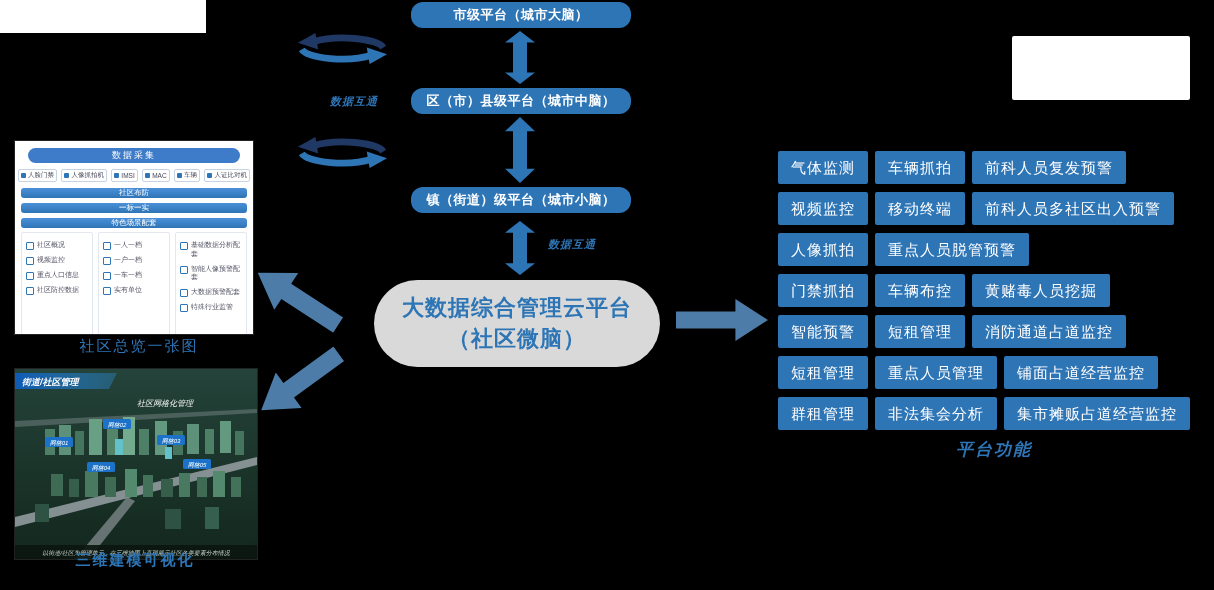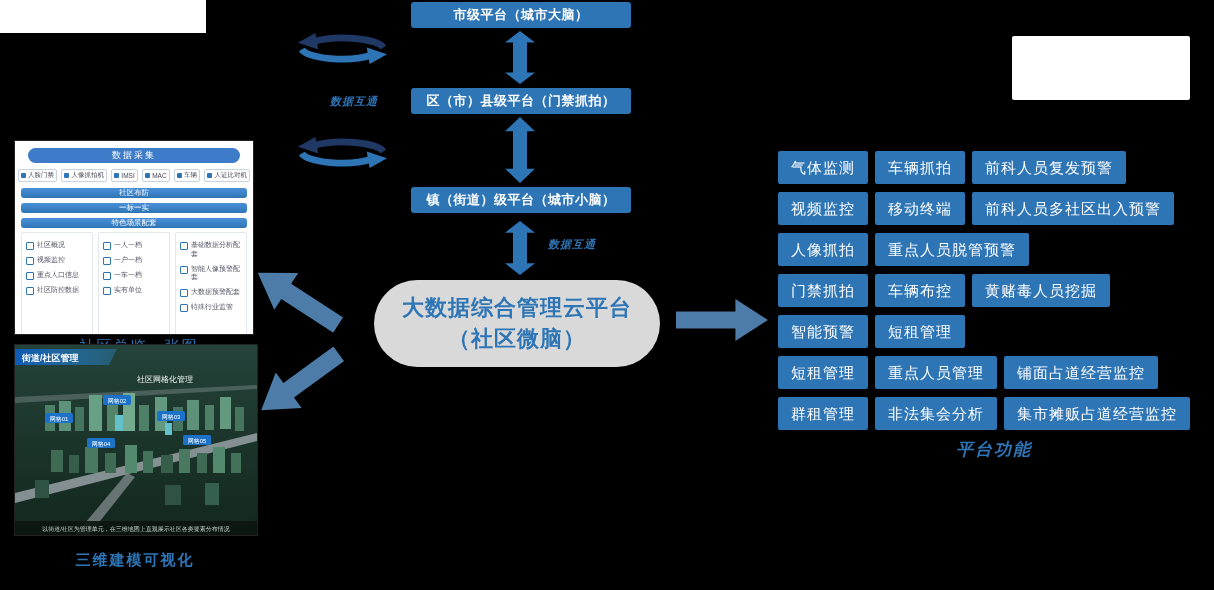--- a/index.html
+++ b/index.html
@@ -7,21 +7,21 @@
           font-family:"Liberation Sans","DejaVu Sans",sans-serif;}
 
   
   .white-patch{position:absolute;background:#fff;}
   .patch-tl{left:0;top:0;width:206px;height:33px;}
   .patch-tr{left:1012px;top:36px;width:178px;height:64px;border-radius:2px;}
 
   
   .lvl{position:absolute;left:411px;width:220px;height:26px;background:#2E75B6;color:#fff;
        font-weight:bold;font-size:13px;display:flex;align-items:center;justify-content:center;
-       border-radius:3px;letter-spacing:.5px;}
+       border-radius:12px;letter-spacing:.5px;}
   #lvl1{top:2px;} #lvl2{top:88px;} #lvl3{top:187px;}
 
   .varrow{position:absolute;left:505px;width:30px;}
   .varrow svg{width:100%;height:100%;display:block;}
   #va1{top:31px;height:53px;} #va2{top:117px;height:66px;} #va3{top:221px;height:54px;}
 
   .sync-icon{position:absolute;left:294px;width:97px;height:30px;}
   #sync1{top:33px;} #sync2{top:137px;}
   .sync-label{position:absolute;left:308px;top:94px;width:92px;text-align:center;color:#2E75B6;
               font-weight:bold;font-style:italic;font-size:11px;letter-spacing:1px;}
@@ -62,35 +62,35 @@
             font-size:7.5px;display:flex;align-items:center;justify-content:center;white-space:nowrap;}
   .cards{display:flex;gap:5px;margin:4px 6px 0;}
   .card{flex:1;border:1px solid #e3e8f0;border-radius:2px;min-height:112px;padding:2px;background:#fff;}
   .dc-item{display:flex;align-items:flex-start;gap:3px;margin:6px 2px;font-size:7px;color:#556;line-height:1.25;}
   .dc-ico{width:6px;height:6px;border:1px solid #2E75B6;border-radius:1px;flex:0 0 auto;margin-top:1px;}
 
   .dash-caption{position:absolute;left:20px;top:337px;width:238px;text-align:center;color:#2E75B6;
                 font-weight:normal;font-size:15px;letter-spacing:2px;}
 
   
-  .scene{position:absolute;left:14px;top:344px;width:242px;height:190px;border:1px solid #222;}
+  .scene{position:absolute;left:14px;top:368px;width:242px;height:190px;border:1px solid #222;font-style:italic;}
   .scene svg{display:block;}
   .scene-caption{position:absolute;left:14px;top:551px;width:242px;text-align:center;color:#2E75B6;
                  font-weight:bold;font-size:15px;letter-spacing:2px;}
 </style>
 </head>
 <body>
 
 <div class="canvas">
 
   <div class="white-patch patch-tl"></div>
   <div class="white-patch patch-tr"></div>
 
   <div class="lvl" id="lvl1">市级平台（城市大脑）</div>
-  <div class="lvl" id="lvl2">区（市）县级平台（门禁抓拍）</div>
+  <div class="lvl" id="lvl2">区（市）县级平台（城市中脑）</div>
   <div class="lvl" id="lvl3">镇（街道）级平台（城市小脑）</div>
 
   <div class="varrow" id="va1">
     <svg viewBox="0 0 30 60" preserveAspectRatio="none">
         <polygon fill="#2E75B6" points="15,0 30,13 22,13 22,47 30,47 15,60 0,47 8,47 8,13 0,13"></polygon>
       </svg>
   </div>
   <div class="varrow" id="va2">
     <svg viewBox="0 0 30 60" preserveAspectRatio="none">
         <polygon fill="#2E75B6" points="15,0 30,13 22,13 22,47 30,47 15,60 0,47 8,47 8,13 0,13"></polygon>
@@ -158,20 +158,21 @@
       <div class="fn-cell">重点人员脱管预警</div>
     </div>
     <div class="fn-row">
       <div class="fn-cell">门禁抓拍</div>
       <div class="fn-cell">车辆布控</div>
       <div class="fn-cell">黄赌毒人员挖掘</div>
     </div>
     <div class="fn-row">
       <div class="fn-cell">智能预警</div>
       <div class="fn-cell">短租管理</div>
+      <div class="fn-cell">消防通道占道监控</div>
     </div>
     <div class="fn-row">
       <div class="fn-cell">短租管理</div>
       <div class="fn-cell">重点人员管理</div>
       <div class="fn-cell">铺面占道经营监控</div>
     </div>
     <div class="fn-row">
       <div class="fn-cell">群租管理</div>
       <div class="fn-cell">非法集会分析</div>
       <div class="fn-cell">集市摊贩占道经营监控</div>

